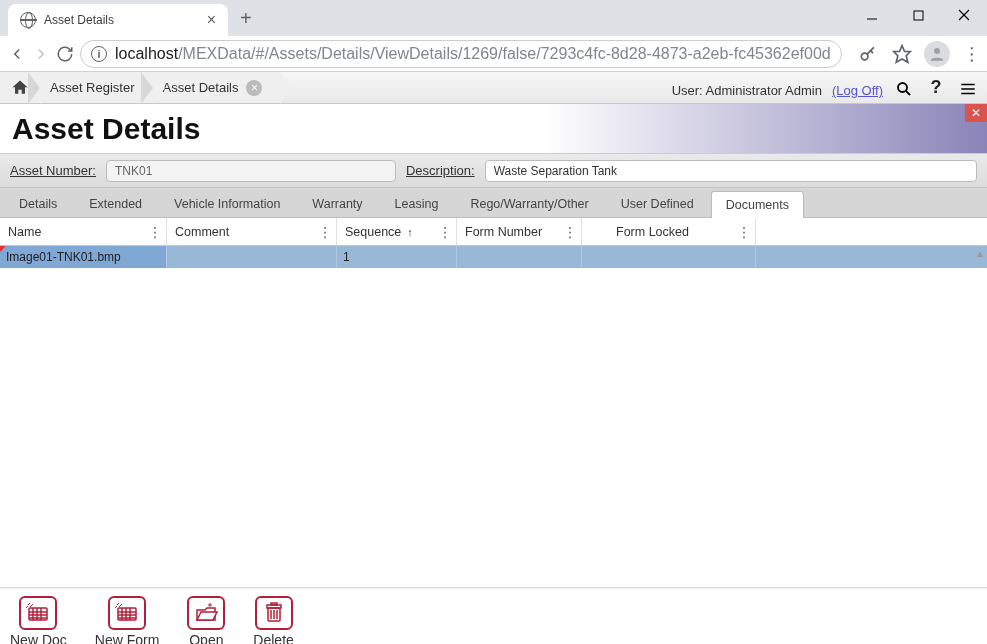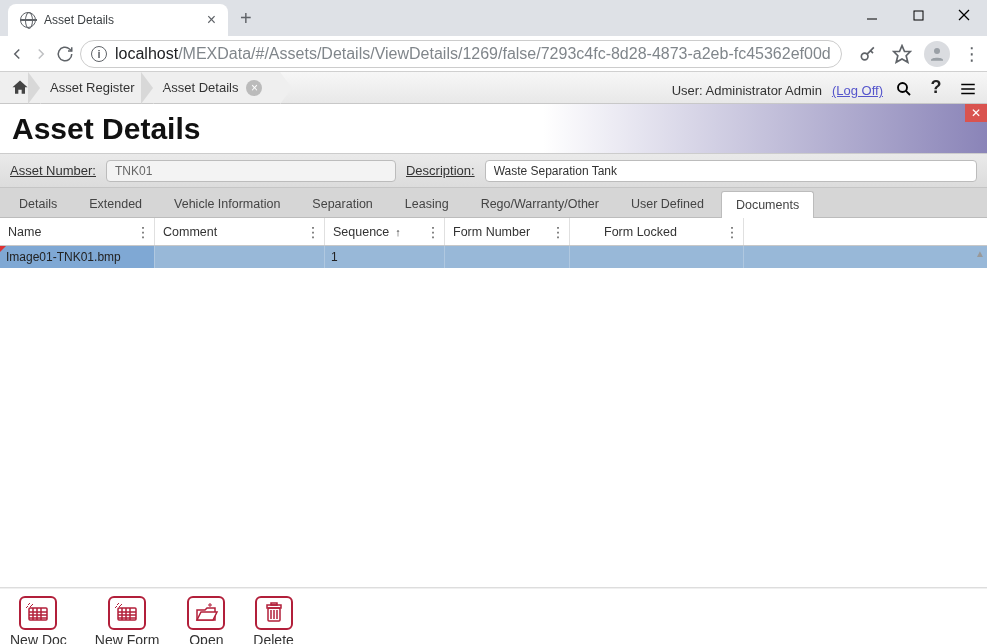--- a/index.html
+++ b/index.html
@@ -57,21 +57,21 @@
 .tabs { height:30px; background:#d6d6d6; display:flex; align-items:flex-end; padding:0 4px; border-bottom:1px solid #bcbcbc; gap:0; }
 .tabbtn { padding:6px 14px; font-size:12.5px; color:#444; border:1px solid transparent; border-bottom:none; border-radius:3px 3px 0 0; cursor:pointer; margin-right:2px;}
 .tabbtn.active { background:#fff; border-color:#bcbcbc; position:relative; top:1px; }
 
 
 .grid-wrap { position:relative; height: 370px; border-bottom:1px solid #ddd; }
 .grid-head { display:flex; height:28px; align-items:stretch; border-bottom:1px solid #c8c8c8; background:#fff; }
 .gh { display:flex; align-items:center; padding:0 8px; font-size:12.5px; color:#333; border-right:1px solid #e0e0e0; position:relative; }
 .gh .dots { position:absolute; right:6px; color:#555; font-size:14px; letter-spacing:-2px; }
 .gh .sort-up { margin-left:6px; font-size:11px; }
-.c-name{ width:155px; } .c-comment{ width:170px;} .c-seq{ width:120px;} .c-form{ width:125px;} .c-lock{ width:148px;margin-left:26px;}
+.c-name{ width:167px; } .c-comment{ width:170px;} .c-seq{ width:120px;} .c-form{ width:125px;} .c-lock{ width:148px;margin-left:26px;}
 .grid-row { display:flex; height:22px; align-items:stretch; background:#98b8d8; font-size:12px; color:#222; position:relative;}
 .grid-row::before{ content:""; position:absolute; left:0; top:0; width:0; height:0; border-top:6px solid #d33; border-right:6px solid transparent; }
 .gc { padding:10px 6px; display:flex; align-items:center; border-right:1px solid #b0c8e0; }
 .gc.sel { background:#7fa8d4; }
 .grid-scroll-up { position:absolute; right:2px; top:30px; color:#999; font-size:10px; }
 
 
 .toolbar { height: 66px; display:flex; align-items:center; padding:4px 10px; gap:28px; border-top:1px solid #f0f0f0; }
 .tbtn { display:flex; flex-direction:column; align-items:center; gap:2px; cursor:pointer; font-size:14px; color:#333; }
 .tbtn .ibox { width:38px; height:34px; border:2.5px solid #b21f3a; border-radius:6px; display:flex; align-items:center; justify-content:center; background:#fff; position:relative;}
@@ -195,21 +195,21 @@
   <label>Asset Number:</label>
   <input id="asset-number" readonly="" value="TNK01" style="">
   <label>Description:</label>
   <input class="wide" value="Waste Separation Tank" style="">
 </div>
 
 <div class="tabs">
   <div class="tabbtn">Details</div>
   <div class="tabbtn">Extended</div>
   <div class="tabbtn">Vehicle Information</div>
-  <div class="tabbtn">Separation</div>
+  <div class="tabbtn">Warranty</div>
   <div class="tabbtn">Leasing</div>
   <div class="tabbtn">Rego/Warranty/Other</div>
   <div class="tabbtn">User Defined</div>
   <div class="tabbtn active">Documents</div>
 </div>
 
 <div class="grid-wrap">
   <div class="grid-head">
     <div class="gh c-name">
         <span>Name</span>

